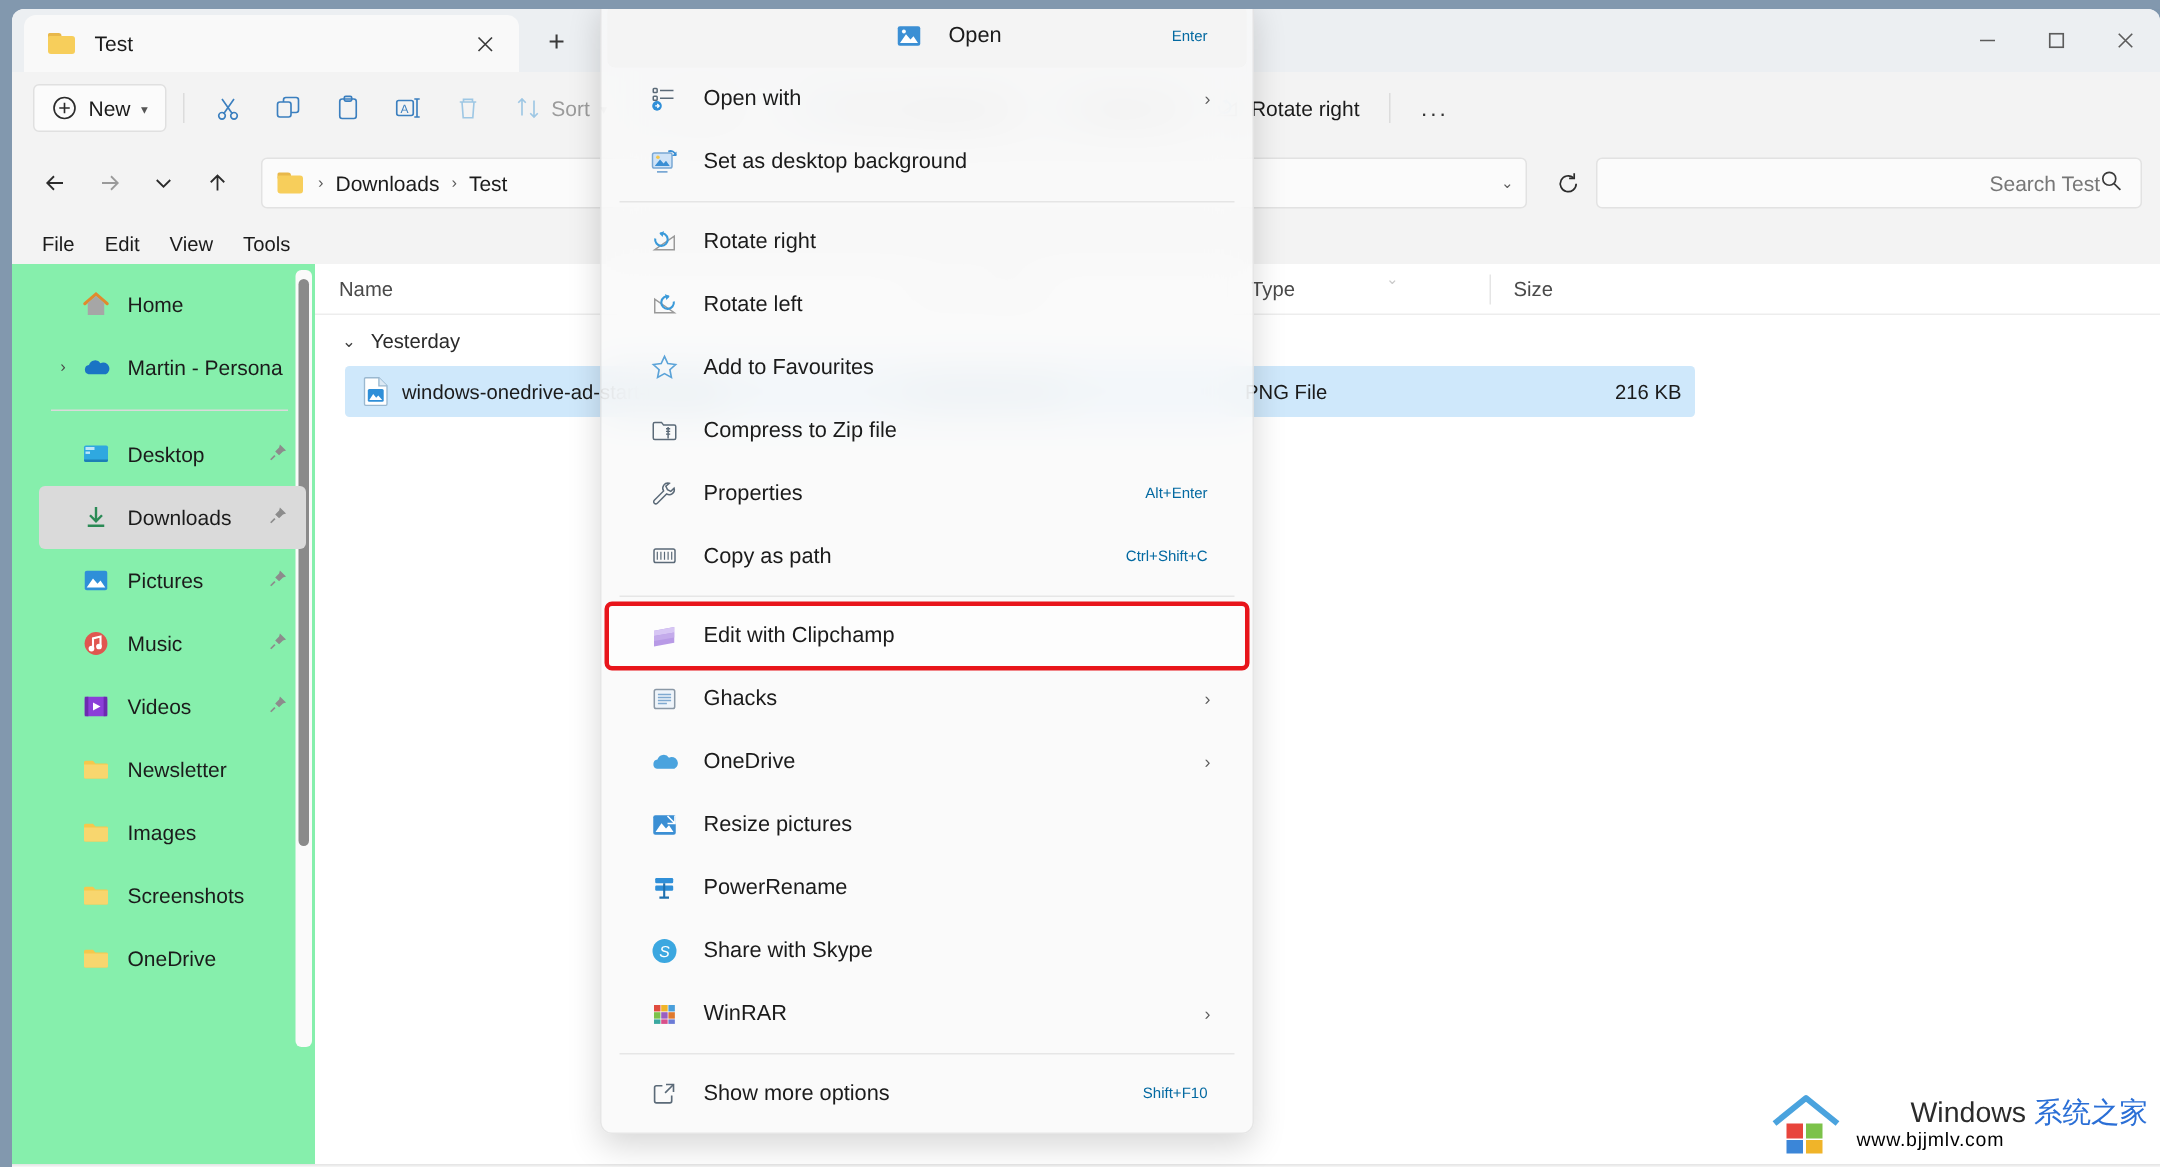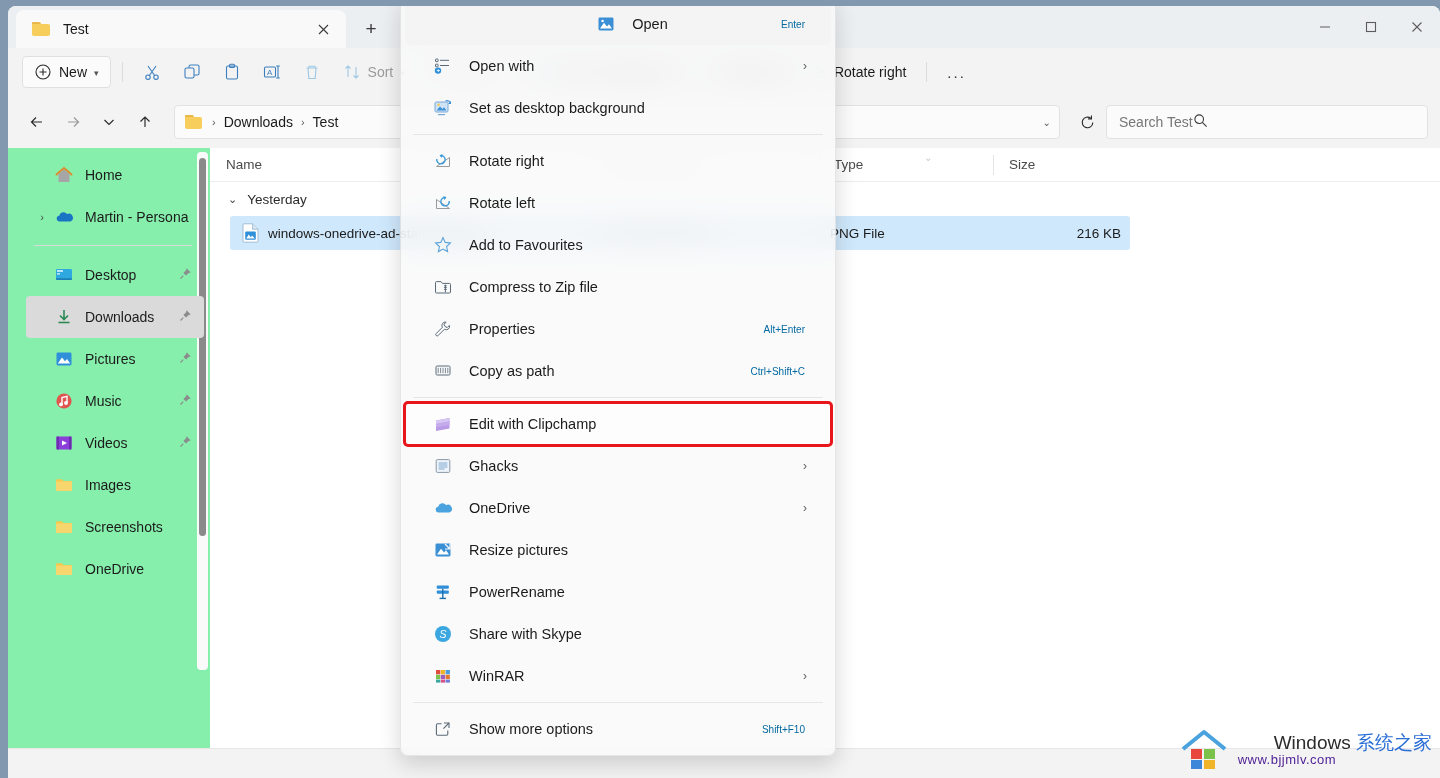--- a/index.html
+++ b/index.html
@@ -95,23 +95,23 @@
     display:flex; align-items:center; padding:0 10px; gap:6px; font-size:14px; color:#1b1b1b;
     position:relative;
   }
   .bc-folder { width:19px; height:15px; position:relative; }
   .bc-folder::before{content:"";position:absolute;left:0;top:0;width:9px;height:4px;background:#e8b84b;border-radius:1px 2px 0 0;}
   .bc-folder::after{content:"";position:absolute;left:0;top:2px;width:17px;height:12px;background:#f7ce5b;border-radius:1px 2px 2px 2px;}
   .bc-sep { color:#5a5a5a; font-size:11px; margin:0 2px; }
   .bc-dd { position:absolute; right:8px; color:#5a5a5a; font-size:10px; }
   .bc-refresh { color:#2b2b2b; }
   .searchbox {
-    width:322px; height:34px; background:#fbfbfb; border:1px solid #e2e2e2; border-radius:4px;
+    width:364px; height:34px; background:#fbfbfb; border:1px solid #e2e2e2; border-radius:4px;
     display:flex; align-items:center; padding:2px 12px; font-size:14px; color:#757575;
-    justify-content:flex-start;
+    justify-content:flex-end;
   }
   .searchbox .sval { color:#777; }
 
   
   .menubar {
     height:28px; background:#f3f3f3; display:flex; align-items:center;
     padding-left:12px; gap:4px; font-size:13.5px; color:#1b1b1b;
   }
   .menubar span { padding:2px 8px; border-radius:3px; }
 
@@ -214,21 +214,21 @@
   }
 
   
   .watermark {
     position:absolute; right:8px; bottom:6px; display:flex; align-items:center; gap:10px; z-index:90;
   }
   .wm-logo { width:48px; height:44px; position:relative; }
   .wm-text { display:flex; flex-direction:column; line-height:1.05; }
   .wm-l1 { font-size:19px; color:#2b2b2b;margin-left:36px; }
   .wm-l1 .cn { color:#2b6fd6; }
-  .wm-l2 { font-size:13px; color:#4c1d95; letter-spacing:0.5px; }
+  .wm-l2 { font-size:13px; color:#000000; letter-spacing:0.5px; }
 </style>
 </head>
 <body>
 
 <div id="root">
   <div class="desktop-top"></div>
   <div class="desktop-left"></div>
 
   <div class="window">
 
@@ -419,20 +419,26 @@
         <span class="sval" title="Search Test">Search Test</span>
         <span>
           <svg width="15" height="15" viewBox="0 0 16 16">
               <circle cx="6.6" cy="6.6" r="4.6" stroke="#3b3b3b" stroke-width="1.2" fill="none"></circle>
               <path d="M10 10 L14.5 14.5" stroke="#3b3b3b" stroke-width="1.2"></path>
             </svg>
         </span>
       </div>
     </div>
 
+    <div class="menubar">
+      <span>File</span>
+      <span>Edit</span>
+      <span>View</span>
+      <span>Tools</span>
+    </div>
 
     <div class="body">
 
       <div class="nav">
         <div class="nav-scroll-track"></div>
         <div class="nav-scroll"></div>
 
         <div class="navitem">
           <span class="nicon">
             <svg viewBox="0 0 20 20">
@@ -535,20 +541,29 @@
           </span>
           <span>Videos</span>
           <span class="pin">
             <svg width="13" height="13" viewBox="0 0 14 14">
                 <path d="M8.2 1.4 L12.6 5.8 L10.4 6.4 L7.6 9.2 L4.8 6.4 L7.6 3.6 Z" fill="#8c8c8c"></path>
                 <path d="M4.6 9.4 L1.6 12.4" stroke="#8c8c8c" stroke-width="1.2"></path>
               </svg>
           </span>
         </div>
 
+        <div class="navitem">
+          <span class="nicon">
+            <svg viewBox="0 0 20 20">
+                <path d="M2 5.2 A1 1 0 0 1 3 4.2 H8 L9.6 6 H17 A1 1 0 0 1 18 7 V15 A1 1 0 0 1 17 16 H3 A1 1 0 0 1 2 15 Z" fill="#f5c84c"></path>
+                <path d="M2 6.6 H18 V15 A1 1 0 0 1 17 16 H3 A1 1 0 0 1 2 15 Z" fill="#f8d66e"></path>
+              </svg>
+          </span>
+          <span>Newsletter</span>
+        </div>
 
         <div class="navitem">
           <span class="nicon">
             <svg viewBox="0 0 20 20">
                 <path d="M2 5.2 A1 1 0 0 1 3 4.2 H8 L9.6 6 H17 A1 1 0 0 1 18 7 V15 A1 1 0 0 1 17 16 H3 A1 1 0 0 1 2 15 Z" fill="#f5c84c"></path>
                 <path d="M2 6.6 H18 V15 A1 1 0 0 1 17 16 H3 A1 1 0 0 1 2 15 Z" fill="#f8d66e"></path>
               </svg>
           </span>
           <span>Images</span>
         </div>

